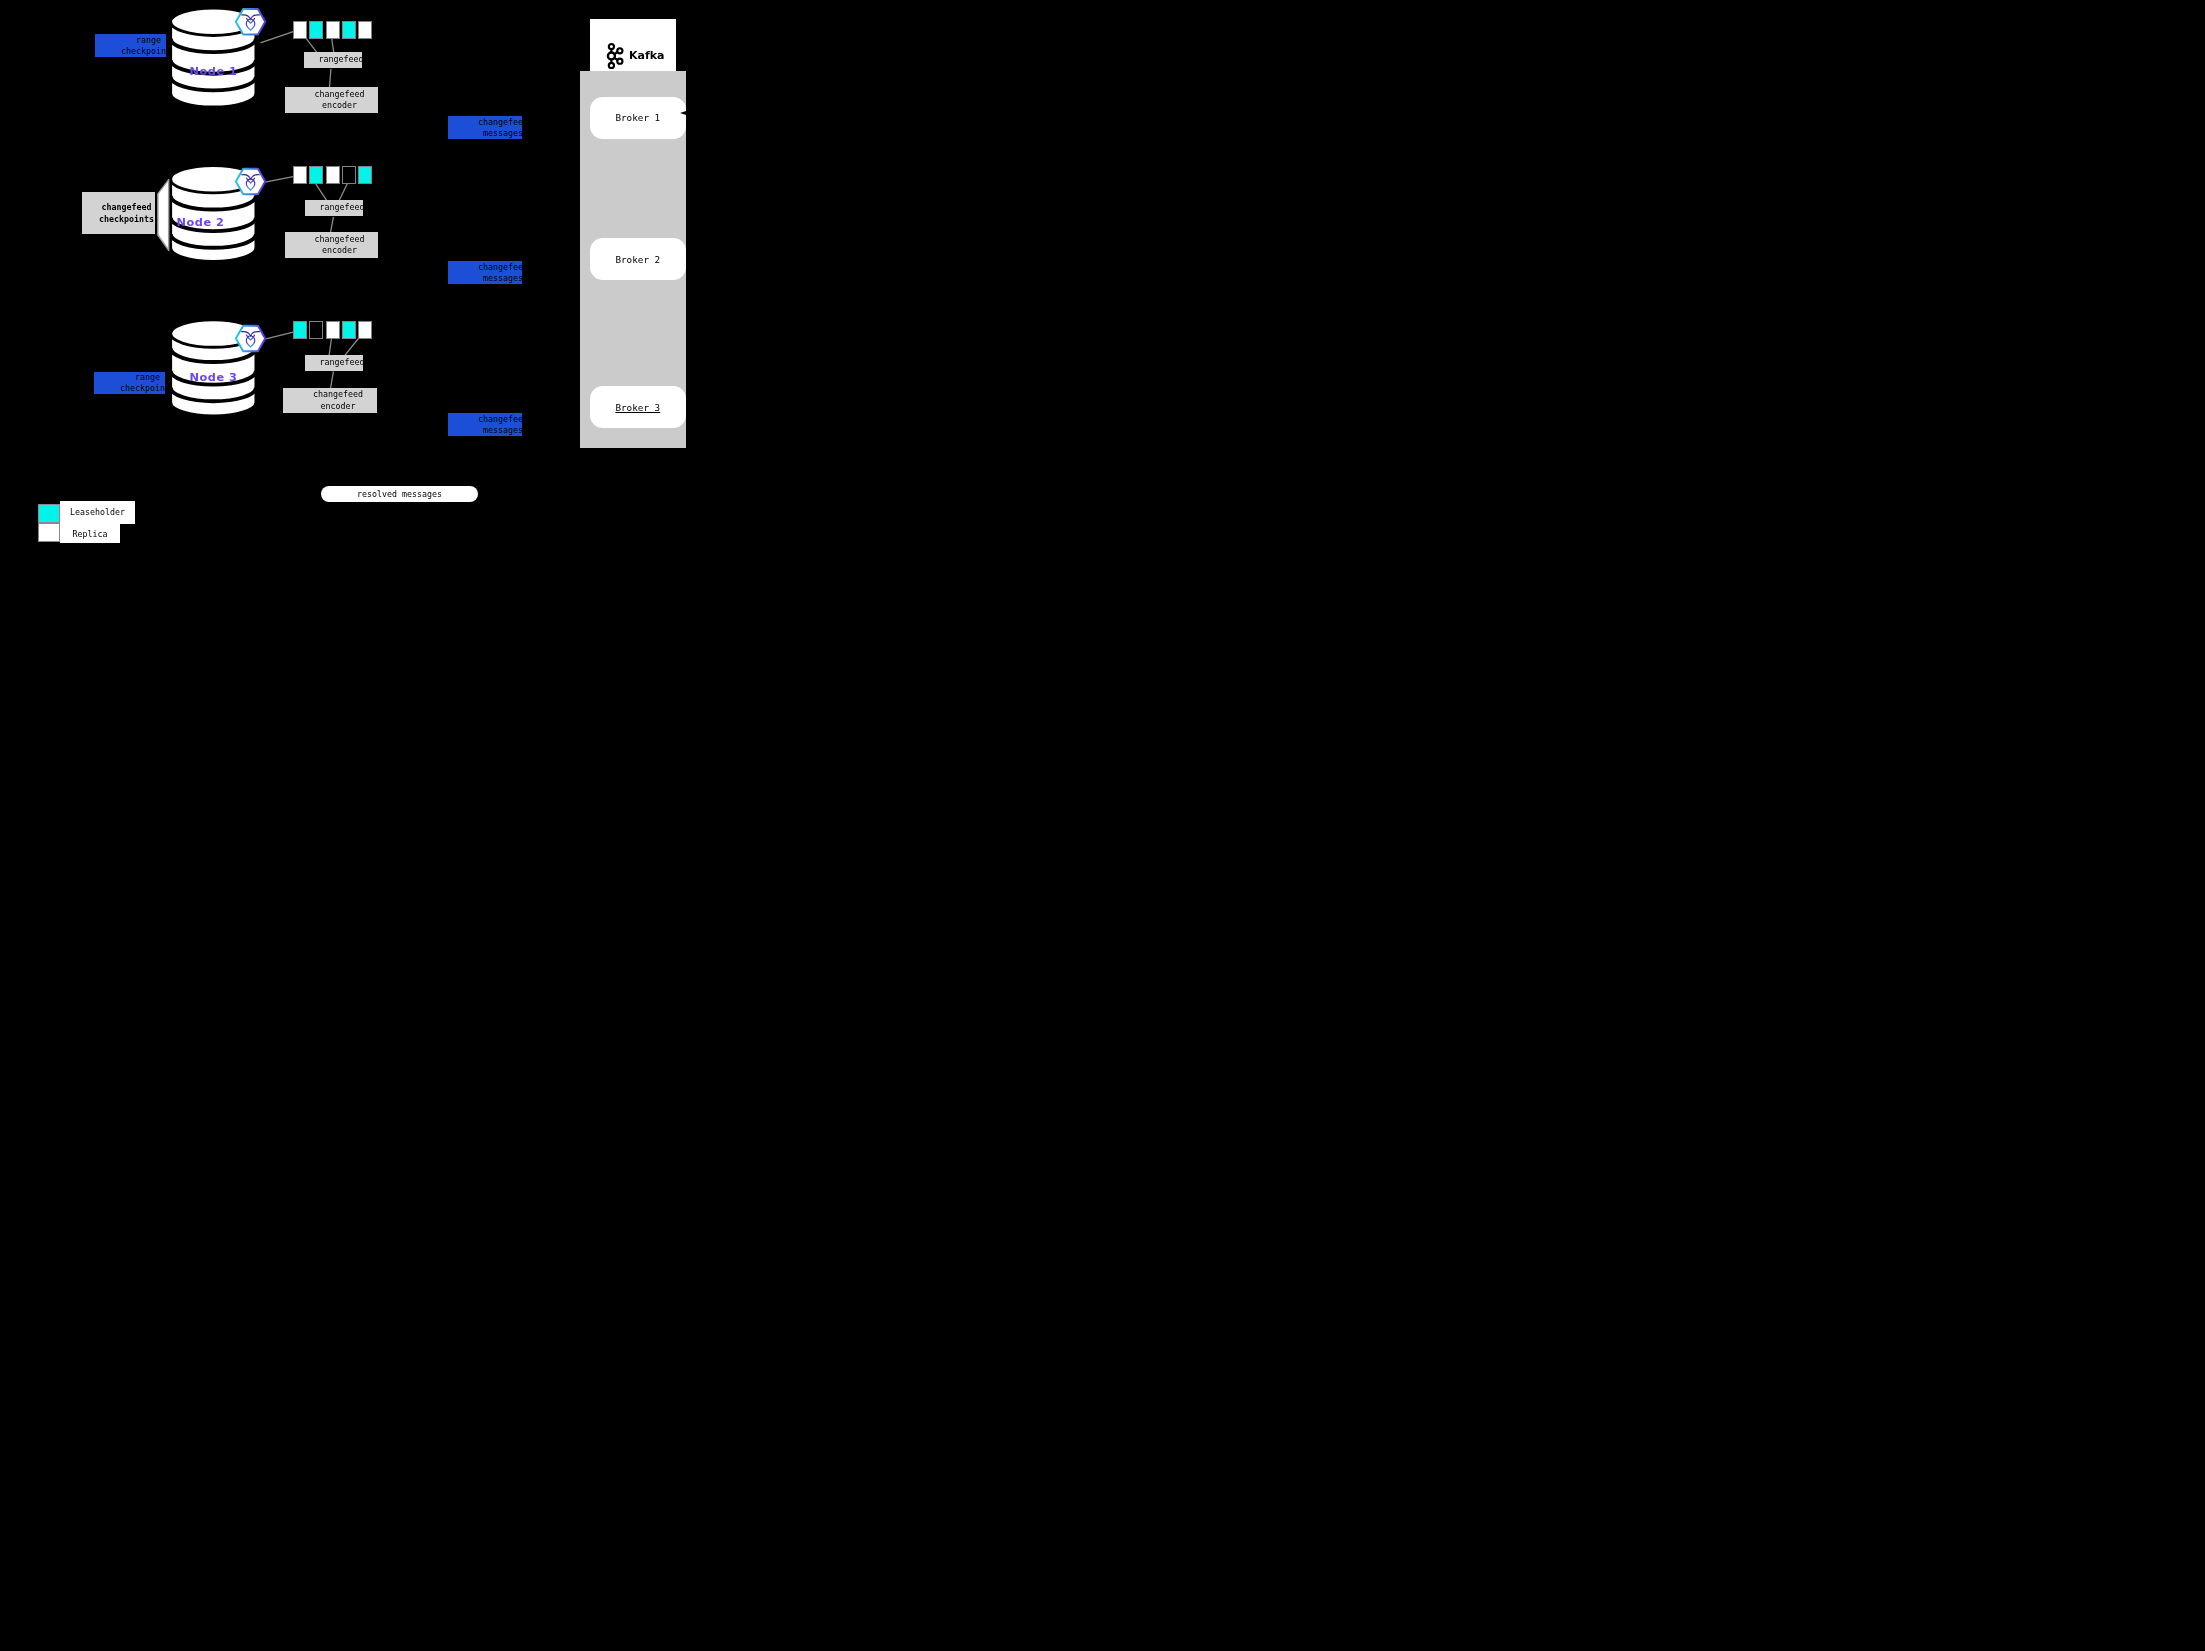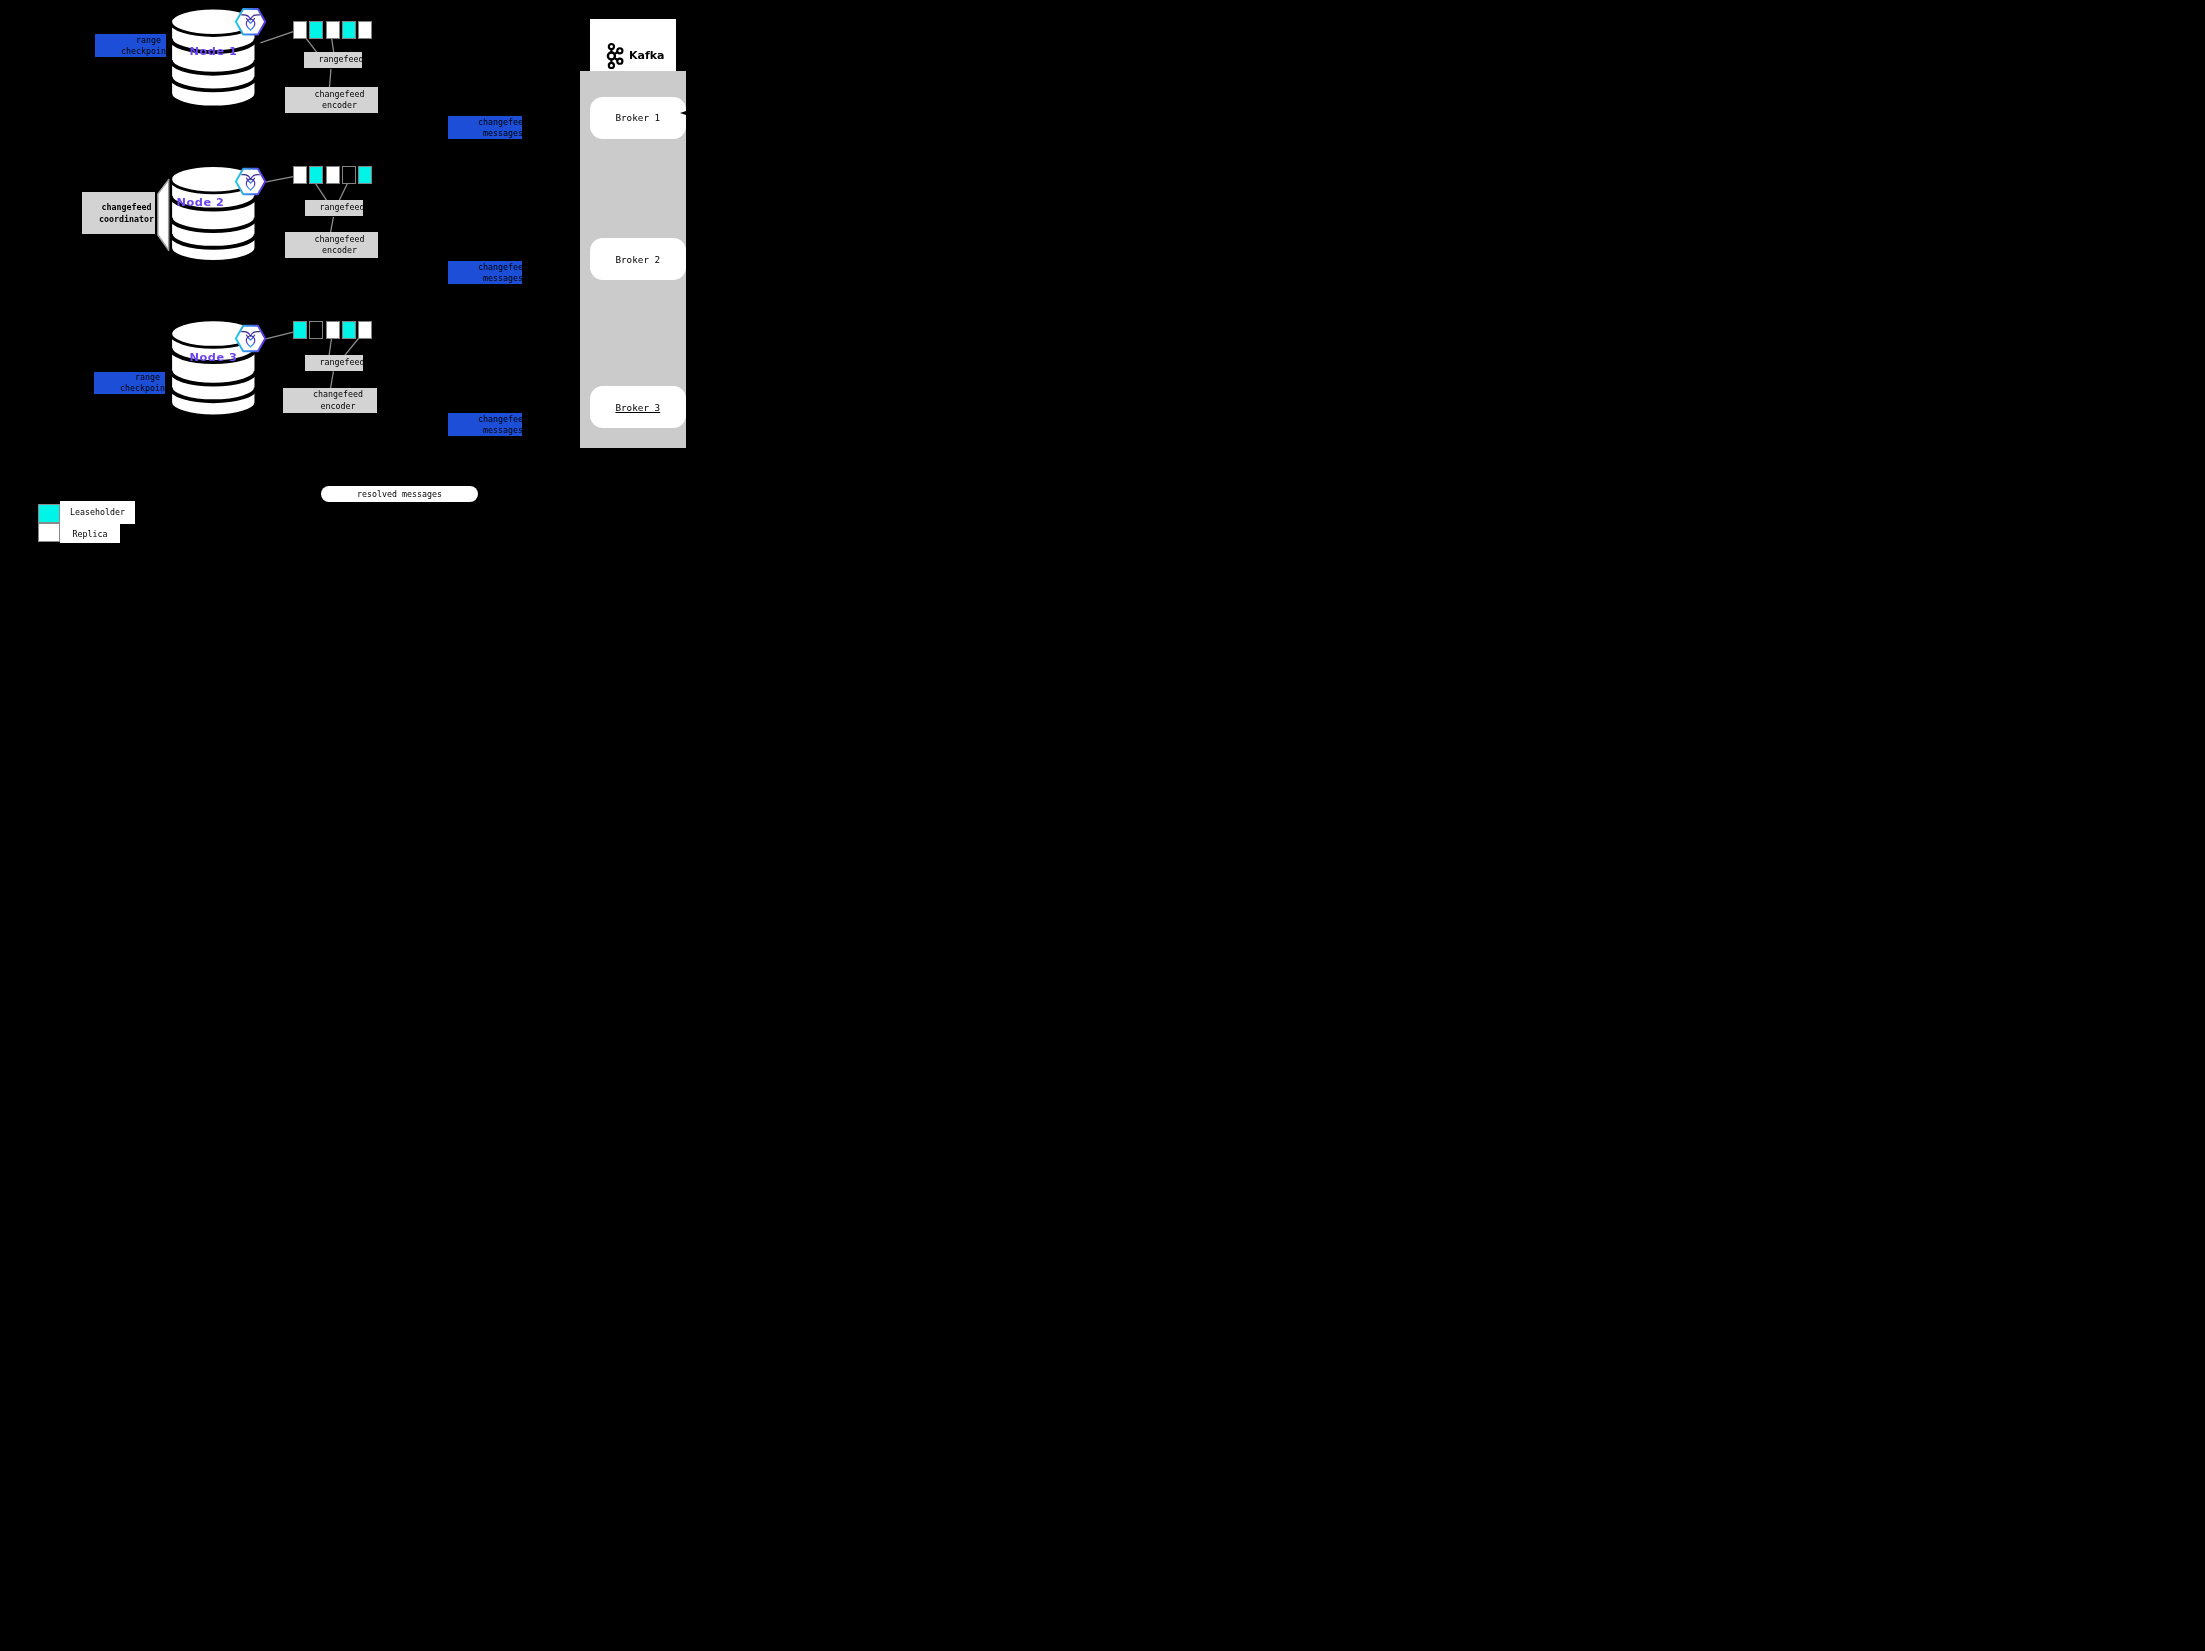--- a/index.html
+++ b/index.html
@@ -5,21 +5,21 @@
   html,body{margin:0;padding:0;background:#000;}
   .stage{position:relative;width:735px;height:551px;background:#000;overflow:hidden;
          font-family:"DejaVu Sans Mono","Liberation Mono",monospace;}
   .layer{position:absolute;left:0;top:0;width:735px;height:551px;}
   .abs{position:absolute;box-sizing:border-box;}
   .whitebox{background:#1d4ed8;color:#000;display:flex;align-items:center;justify-content:center;
             text-align:center;font-size:8.3px;line-height:1.32;overflow:hidden;padding-left:36px;}
   .graybox{background:#d3d3d3;color:#000;display:flex;align-items:center;justify-content:center;
            text-align:center;font-size:8.3px;line-height:1.35;padding-left:16px;}
   .node-label{color:#6b46f0;font-family:"DejaVu Sans","Liberation Sans",sans-serif;
-              font-weight:bold;font-size:11.3px;text-align:center;letter-spacing:0.5px;}
+              font-weight:bold;font-size:11.3px;text-align:center;letter-spacing:0.5px;margin-top:20px;}
   .sq{position:absolute;width:11.8px;height:15.7px;border:1.5px solid #828282;background:#fff;}
   .sq[data-kind="leaseholder"]{background:#00f5e8;}
   .sq[data-kind="empty"]{background:transparent;}
   .coordinator{background:#d3d3d3;font-weight:bold;font-size:8.3px;line-height:1.5;}
   .kafka-box{background:#fff;display:flex;align-items:center;justify-content:center;gap:3.9px;}
   .kafka-title{font-family:"DejaVu Sans","Liberation Sans",sans-serif;font-weight:bold;
                font-size:11px;color:#000;}
   .kafka-panel{background:#cbcbcb;}
   .broker{position:absolute;left:9.8px;width:96px;height:42px;background:#fff;border-radius:12.7px;
           display:flex;align-items:center;justify-content:center;font-size:9.3px;color:#000;}
@@ -120,21 +120,21 @@
     <div class="sq" style="left:342px;top:21px;" data-kind="leaseholder"></div>
     <div class="sq" style="left:358px;top:21px;" data-kind="replica"></div>
   </div>
 
   <div class="abs graybox" style="left:304px;top:52px;width:58px;height:16px;">rangefeed</div>
 
   <div class="abs graybox" style="left:285px;top:87px;width:93px;height:25.5px;">changefeed encoder</div>
 
   <div class="abs whitebox" style="left:448px;top:116px;width:74px;height:23px;">changefeed messages</div>
 
-  <div class="abs graybox coordinator" style="left:82px;top:192px;width:73px;height:42px;">changefeed coordinator</div>
+  <div class="abs graybox coordinator" style="left:82px;top:192px;width:73px;height:42px;">changefeed checkpoints</div>
 
   <div class="abs node-label" style="left:158px;top:196px;width:85px;">Node 2</div>
 
   <div class="abs" style="left:0;top:0;">
     <div class="sq" style="left:293px;top:166px;" data-kind="replica"></div>
     <div class="sq" style="left:309px;top:166px;" data-kind="leaseholder"></div>
     <div class="sq" style="left:326px;top:166px;" data-kind="replica"></div>
     <div class="sq" style="left:342px;top:166px;" data-kind="empty"></div>
     <div class="sq" style="left:358px;top:166px;" data-kind="leaseholder"></div>
   </div>

